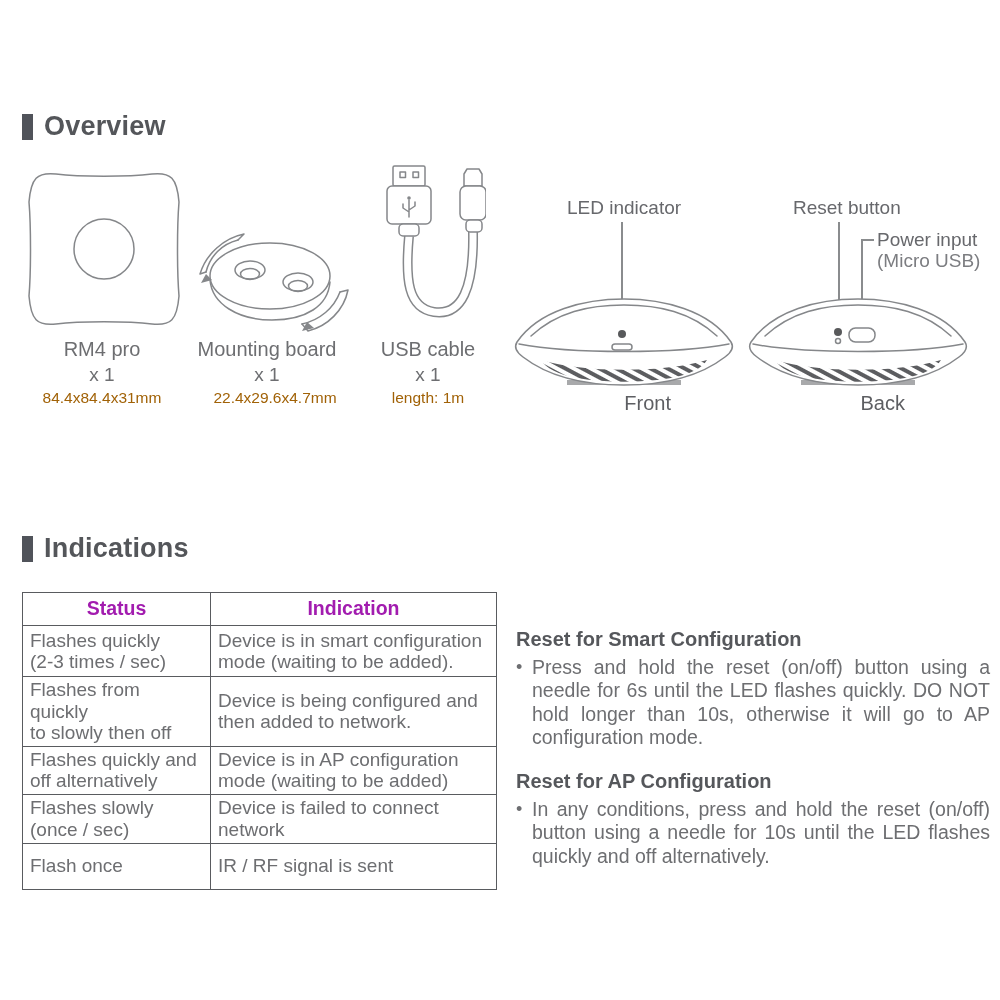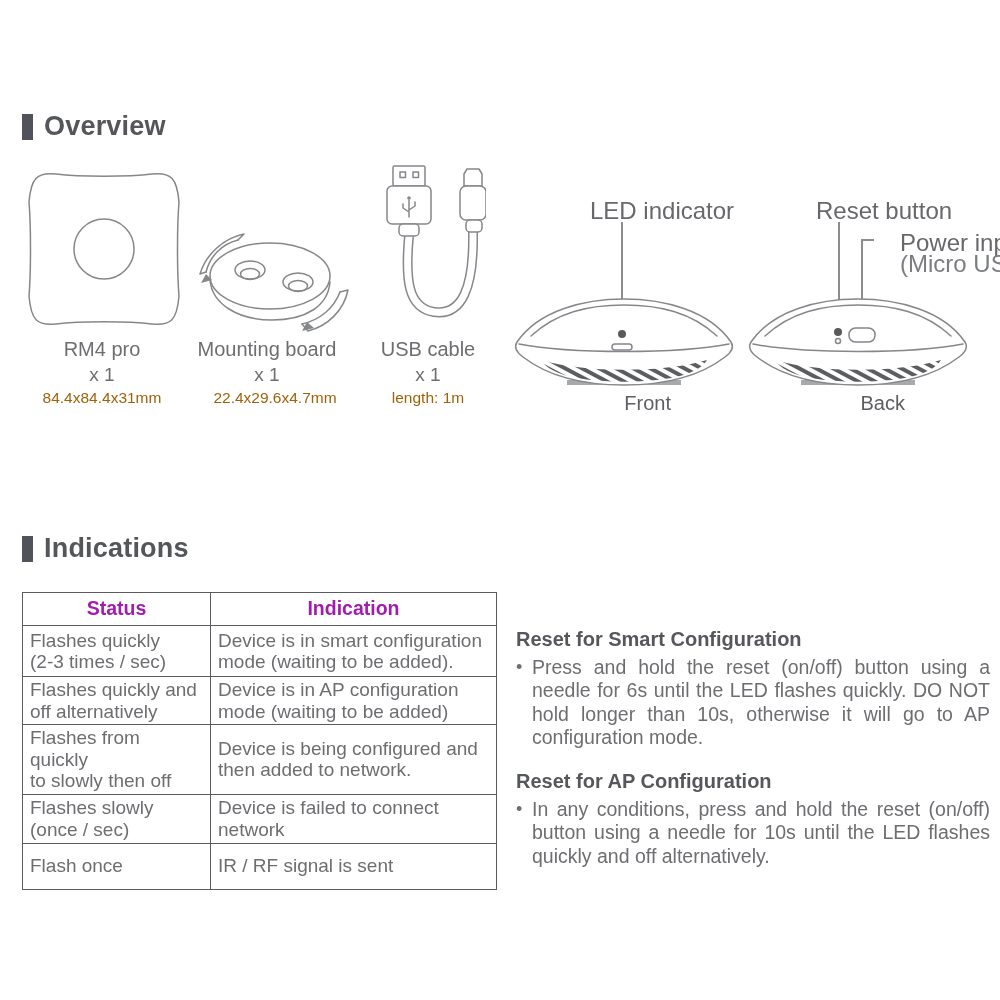--- a/index.html
+++ b/index.html
@@ -9,21 +9,21 @@
   }
   .abs { position:absolute; }
   .sec-title { display:flex; align-items:center; gap:11px; }
   .sec-sq { width:11px; height:26px; background:#50535a; }
   .sec-txt { font-size:27px; font-weight:bold; color:#54565a; letter-spacing:0.2px; }
 
   .pname { font-size:20px; text-align:center; color:#6d6e71; }
   .pqty  { font-size:19px; text-align:center; color:#6d6e71; margin-top:3px; }
   .pdims { font-size:15.5px; text-align:center; color:#a16207; }
 
-  .callout { font-size:24px; color:#67686c; white-space:nowrap;margin-left:23px; }
+  .callout { font-size:19px; color:#67686c; white-space:nowrap; }
   .viewlabel { font-size:20px; color:#5d5e62; text-align:right; width:100px; }
   .vline { position:absolute; width:1.5px; background:#8a8c8e; }
   .hline { position:absolute; height:1.5px; background:#8a8c8e; }
 
   table.ind { border-collapse:collapse; table-layout:fixed; width:474px; }
   table.ind th, table.ind td {
     border:1.7px solid #595b5f; font-size:19px; line-height:21.5px;
     padding:2px 7px; vertical-align:middle; white-space:pre-line; color:#6d6e71;
   }
   table.ind th { font-size:19.5px; font-weight:bold; color:#a21caf; text-align:center; }
@@ -161,30 +161,30 @@
       <th>Status</th>
       <th>Indication</th>
     </tr>
     <tr style="height:51px">
       <td>Flashes quickly
 (2-3 times / sec)</td>
       <td>Device is in smart configuration
 mode (waiting to be added).</td>
     </tr>
     <tr style="height:48px">
+      <td>Flashes from quickly
+to slowly then off</td>
+      <td>Device is being configured and
+then added to network.</td>
+    </tr>
+    <tr style="height:48px">
       <td>Flashes quickly and
 off alternatively</td>
       <td>Device is in AP configuration
 mode (waiting to be added)</td>
-    </tr>
-    <tr style="height:48px">
-      <td>Flashes from quickly
-to slowly then off</td>
-      <td>Device is being configured and
-then added to network.</td>
     </tr>
     <tr style="height:49px">
       <td>Flashes slowly
 (once / sec)</td>
       <td>Device is failed to connect
 network</td>
     </tr>
     <tr style="height:46px">
       <td>Flash once</td>
       <td>IR / RF signal is sent</td>

